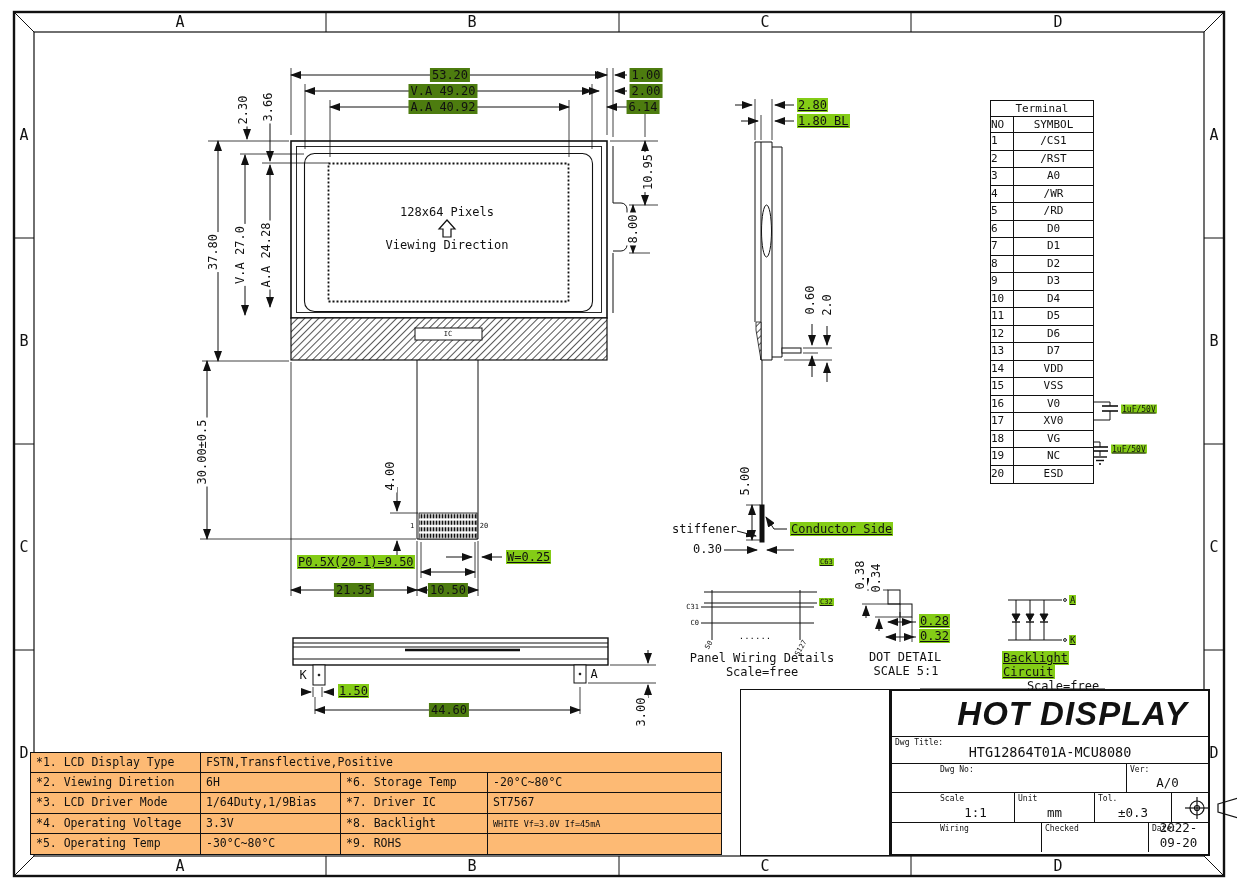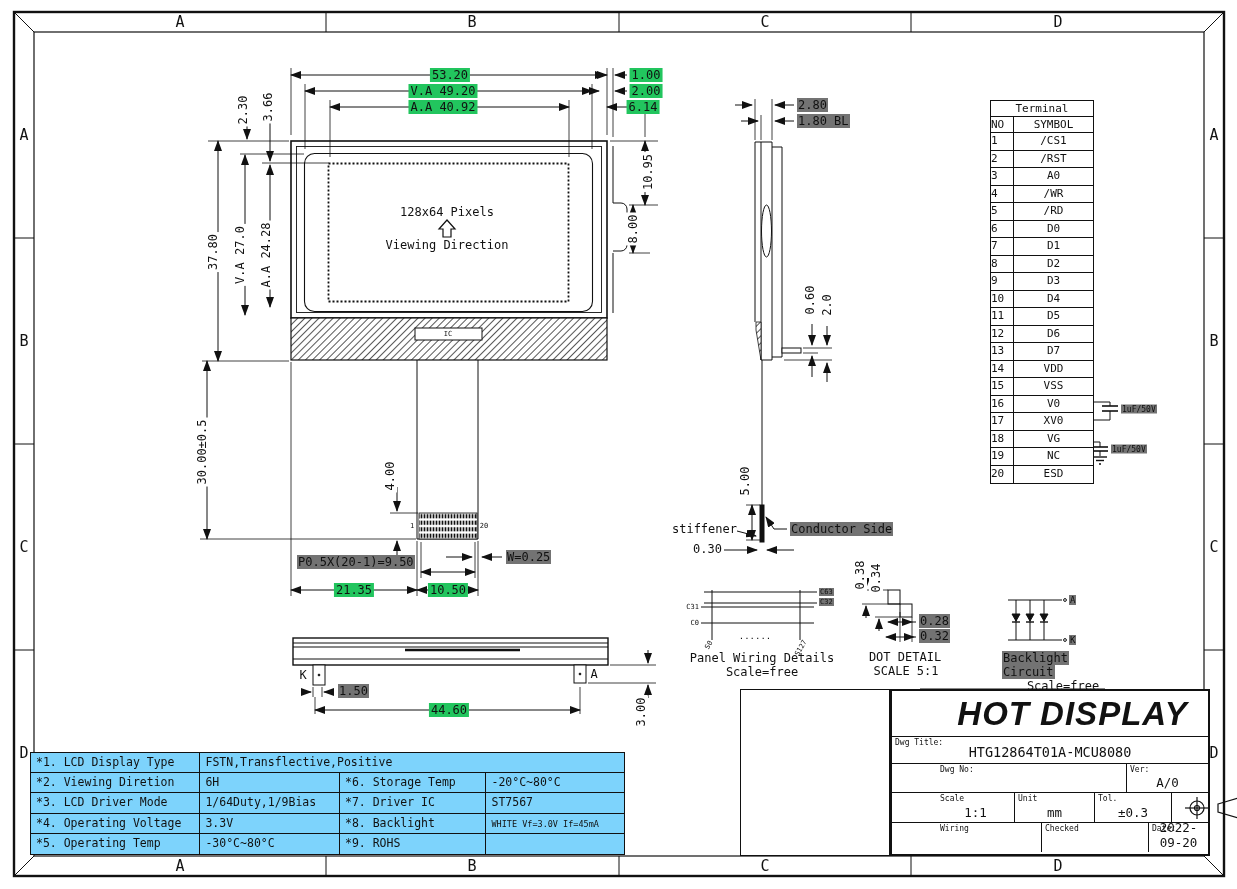--- a/index.html
+++ b/index.html
@@ -1,39 +1,39 @@
 <!DOCTYPE html>
 <html><head>
 <meta charset="utf-8">
 <style>
   html,body{margin:0;padding:0;background:#fff;}
   #sheet{position:relative;width:1237px;height:889px;background:#fff;overflow:hidden;
          font-family:"DejaVu Sans Mono",monospace;color:#111;}
   svg{position:absolute;left:0;top:0;}
   .lb{position:absolute;font:12px "DejaVu Sans Mono",monospace;color:#111;white-space:nowrap;z-index:3;}
-  .ctr{transform:translate(-50%,-50%);background:#22c55e;padding:0 2px;}
+  .ctr{transform:translate(-50%,-50%);background:#4d7c0f;padding:0 2px;}
   .ctrn{transform:translate(-50%,-50%);}
-  .dll{transform:translate(0,-50%);background:#737373;padding:0 1px;}
+  .dll{transform:translate(0,-50%);background:#84cc16;padding:0 1px;text-decoration:underline;}
   .drr{transform:translate(-100%,-50%);background:#fff;}
   .rot{transform:translate(-50%,-50%) rotate(-90deg);background:#fff;padding:0 2px;}
   .rot60{transform:translate(-50%,-50%) rotate(-60deg);}
   .t7{font-size:7px;} .t8{font-size:8px;} .t9{font-size:9px;}
   .zone{position:absolute;font:15px "DejaVu Sans Mono",monospace;transform:translate(-50%,-50%);z-index:3;}
   
   .term{position:absolute;left:990px;top:100px;width:104px;border:1.6px solid #111;
         font:11px "DejaVu Sans Mono",monospace;box-sizing:border-box;background:#fff;z-index:2;}
   .term .ttl{height:15px;line-height:15px;text-align:center;border-bottom:1.3px solid #111;}
   .term .thd{height:16px;}
   .trow{display:flex;height:17.5px;border-bottom:1.3px solid #111;box-sizing:border-box;}
   .trow:last-child{border-bottom:none;}
   .tno{width:23px;border-right:1.3px solid #111;text-align:left;line-height:16px;box-sizing:border-box;}
   .tsym{flex:1;text-align:center;line-height:16px;}
   
-  .spec{position:absolute;left:30px;top:752px;width:595px;border:1.8px solid #111;
-        font:11.5px "DejaVu Sans Mono",monospace;box-sizing:border-box;background:#7dd3fc;z-index:2;}
+  .spec{position:absolute;left:30px;top:752px;width:692px;border:1.8px solid #111;
+        font:11.5px "DejaVu Sans Mono",monospace;box-sizing:border-box;background:#fdba74;z-index:2;}
   .srow{display:flex;height:20.2px;border-bottom:1.3px solid #111;box-sizing:border-box;}
   .srow:last-child{border-bottom:none;}
   .scell{border-right:1.3px solid #111;box-sizing:border-box;padding:1px 5px;line-height:17px;
          white-space:nowrap;overflow:hidden;}
   .scell:last-child{border-right:none;}
   .scell.small{font-size:8.5px;line-height:18px;}
   
   .tblk{position:absolute;left:890px;top:689px;width:320px;height:167px;border:2px solid #111;
         box-sizing:border-box;background:#fff;z-index:2;}
   .tbrow{position:relative;border-bottom:1.6px solid #111;box-sizing:border-box;padding-left:45px;}
@@ -322,21 +322,21 @@
 <span class="lb drr" style="left:722px;top:549px">0.30</span>
 
 <span class="lb ctrn" style="left:303px;top:675px">K</span>
 <span class="lb ctrn" style="left:594px;top:674px">A</span>
 <span class="lb dll" style="left:338px;top:691px">1.50</span>
 <span class="lb ctr" style="left:449px;top:710px">44.60</span>
 <span class="lb rot" style="left:641px;top:712px">3.00</span>
 
 <span class="lb ctrn" style="left:762px;top:658px">Panel Wiring Details</span>
 <span class="lb ctrn" style="left:762px;top:672px">Scale=free</span>
-<span class="lb dll t7" style="left:819px;top:592px">C63</span>
+<span class="lb dll t7" style="left:819px;top:562px">C63</span>
 <span class="lb dll t7" style="left:819px;top:602px">C32</span>
 <span class="lb drr t7" style="left:699px;top:607px">C31</span>
 <span class="lb drr t7" style="left:699px;top:623px">C0</span>
 <span class="lb rot60 t7" style="position:absolute;left:709px;top:645px">S0</span>
 <span class="lb rot60 t7" style="position:absolute;left:801px;top:648px">S127</span>
 <span class="lb ctrn t9" style="left:755px;top:636px">......</span>
 
 <span class="lb ctrn" style="left:905px;top:657px">DOT DETAIL</span>
 <span class="lb ctrn" style="left:906px;top:671px">SCALE 5:1</span>
 <span class="lb rot" style="left:860px;top:575px">0.38</span>

